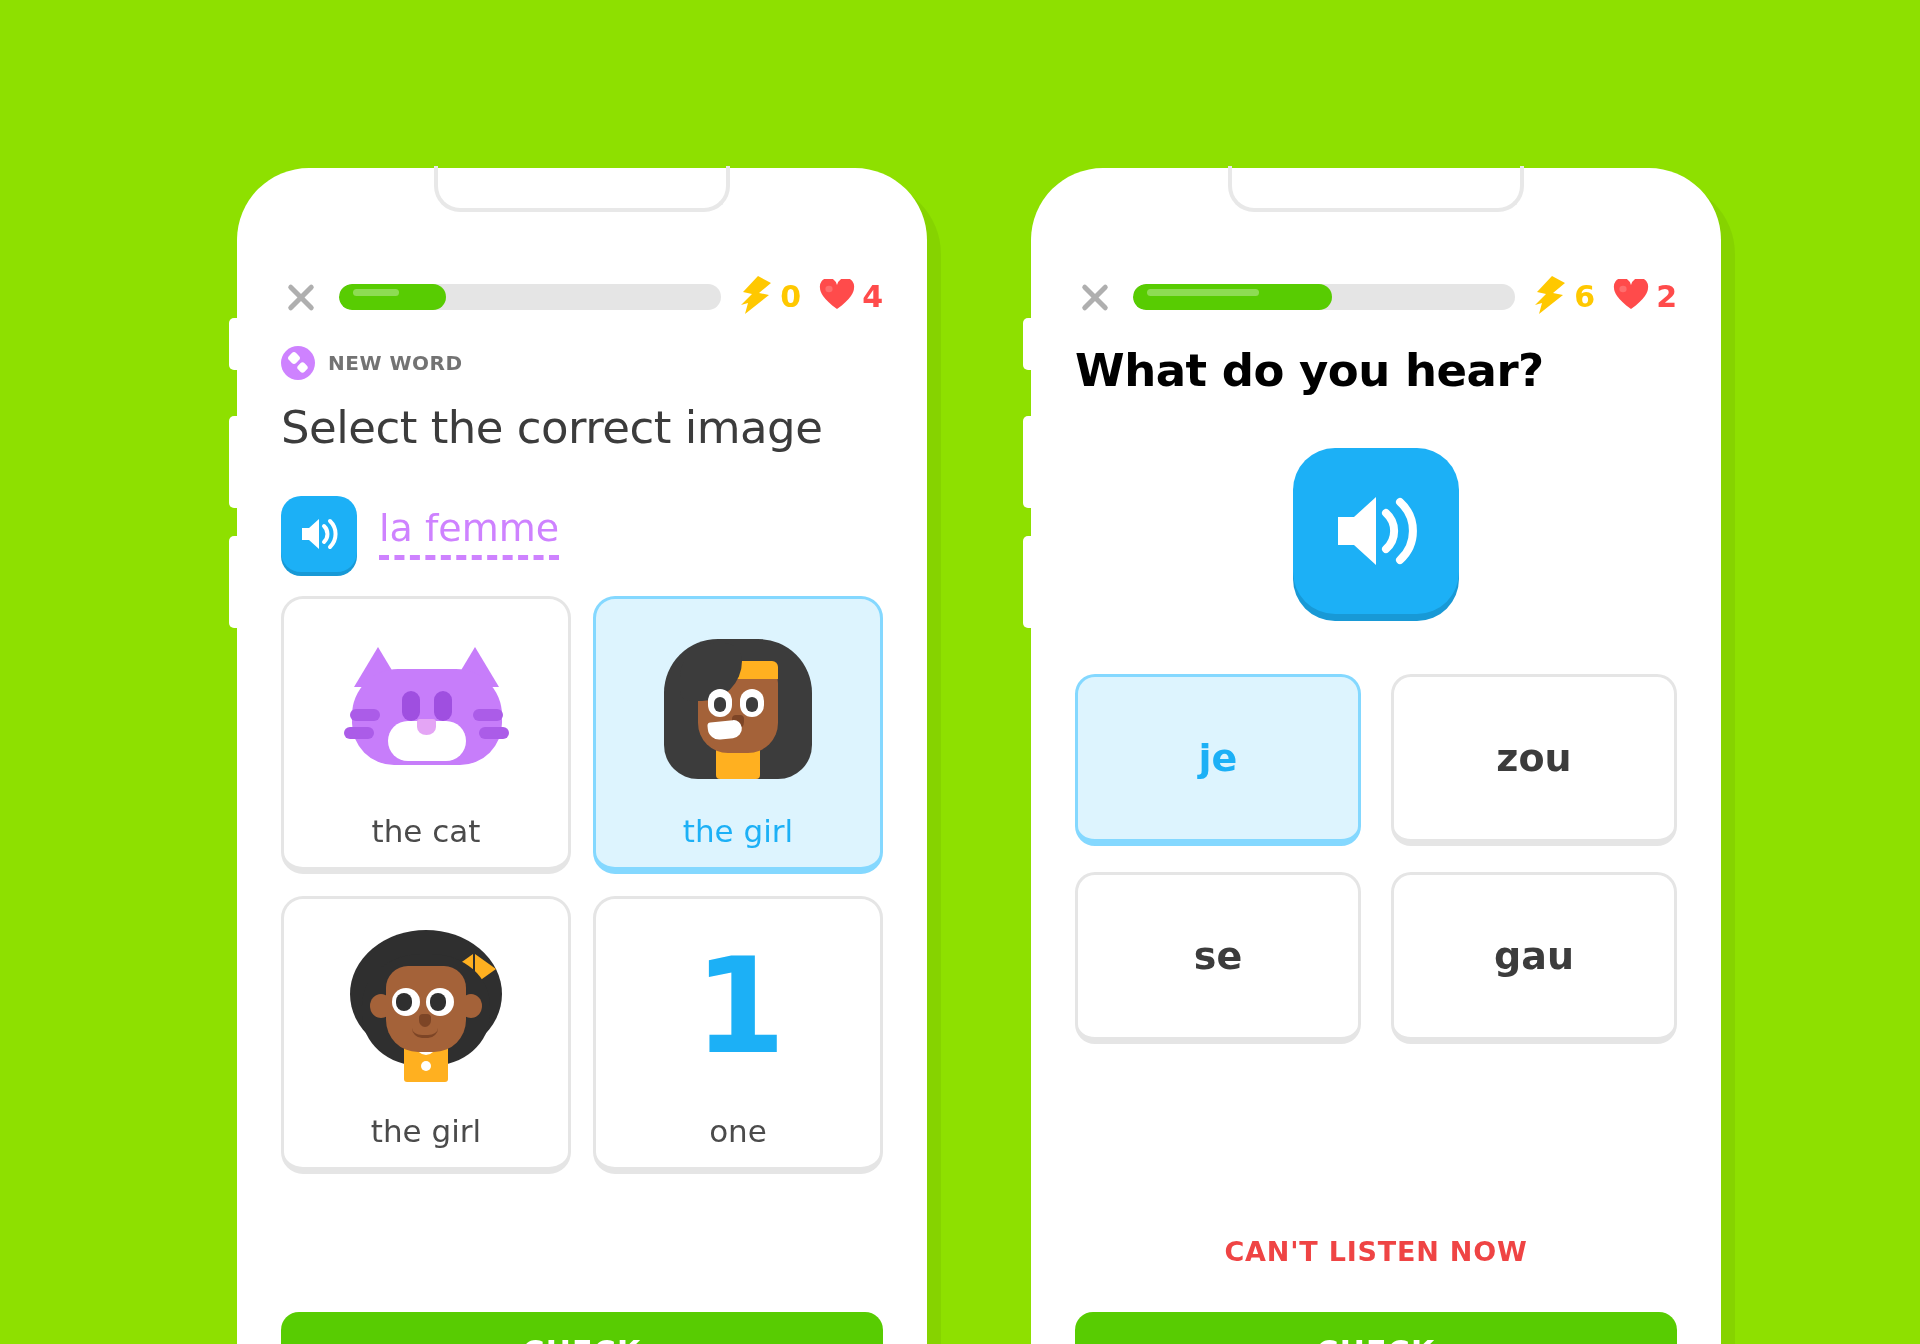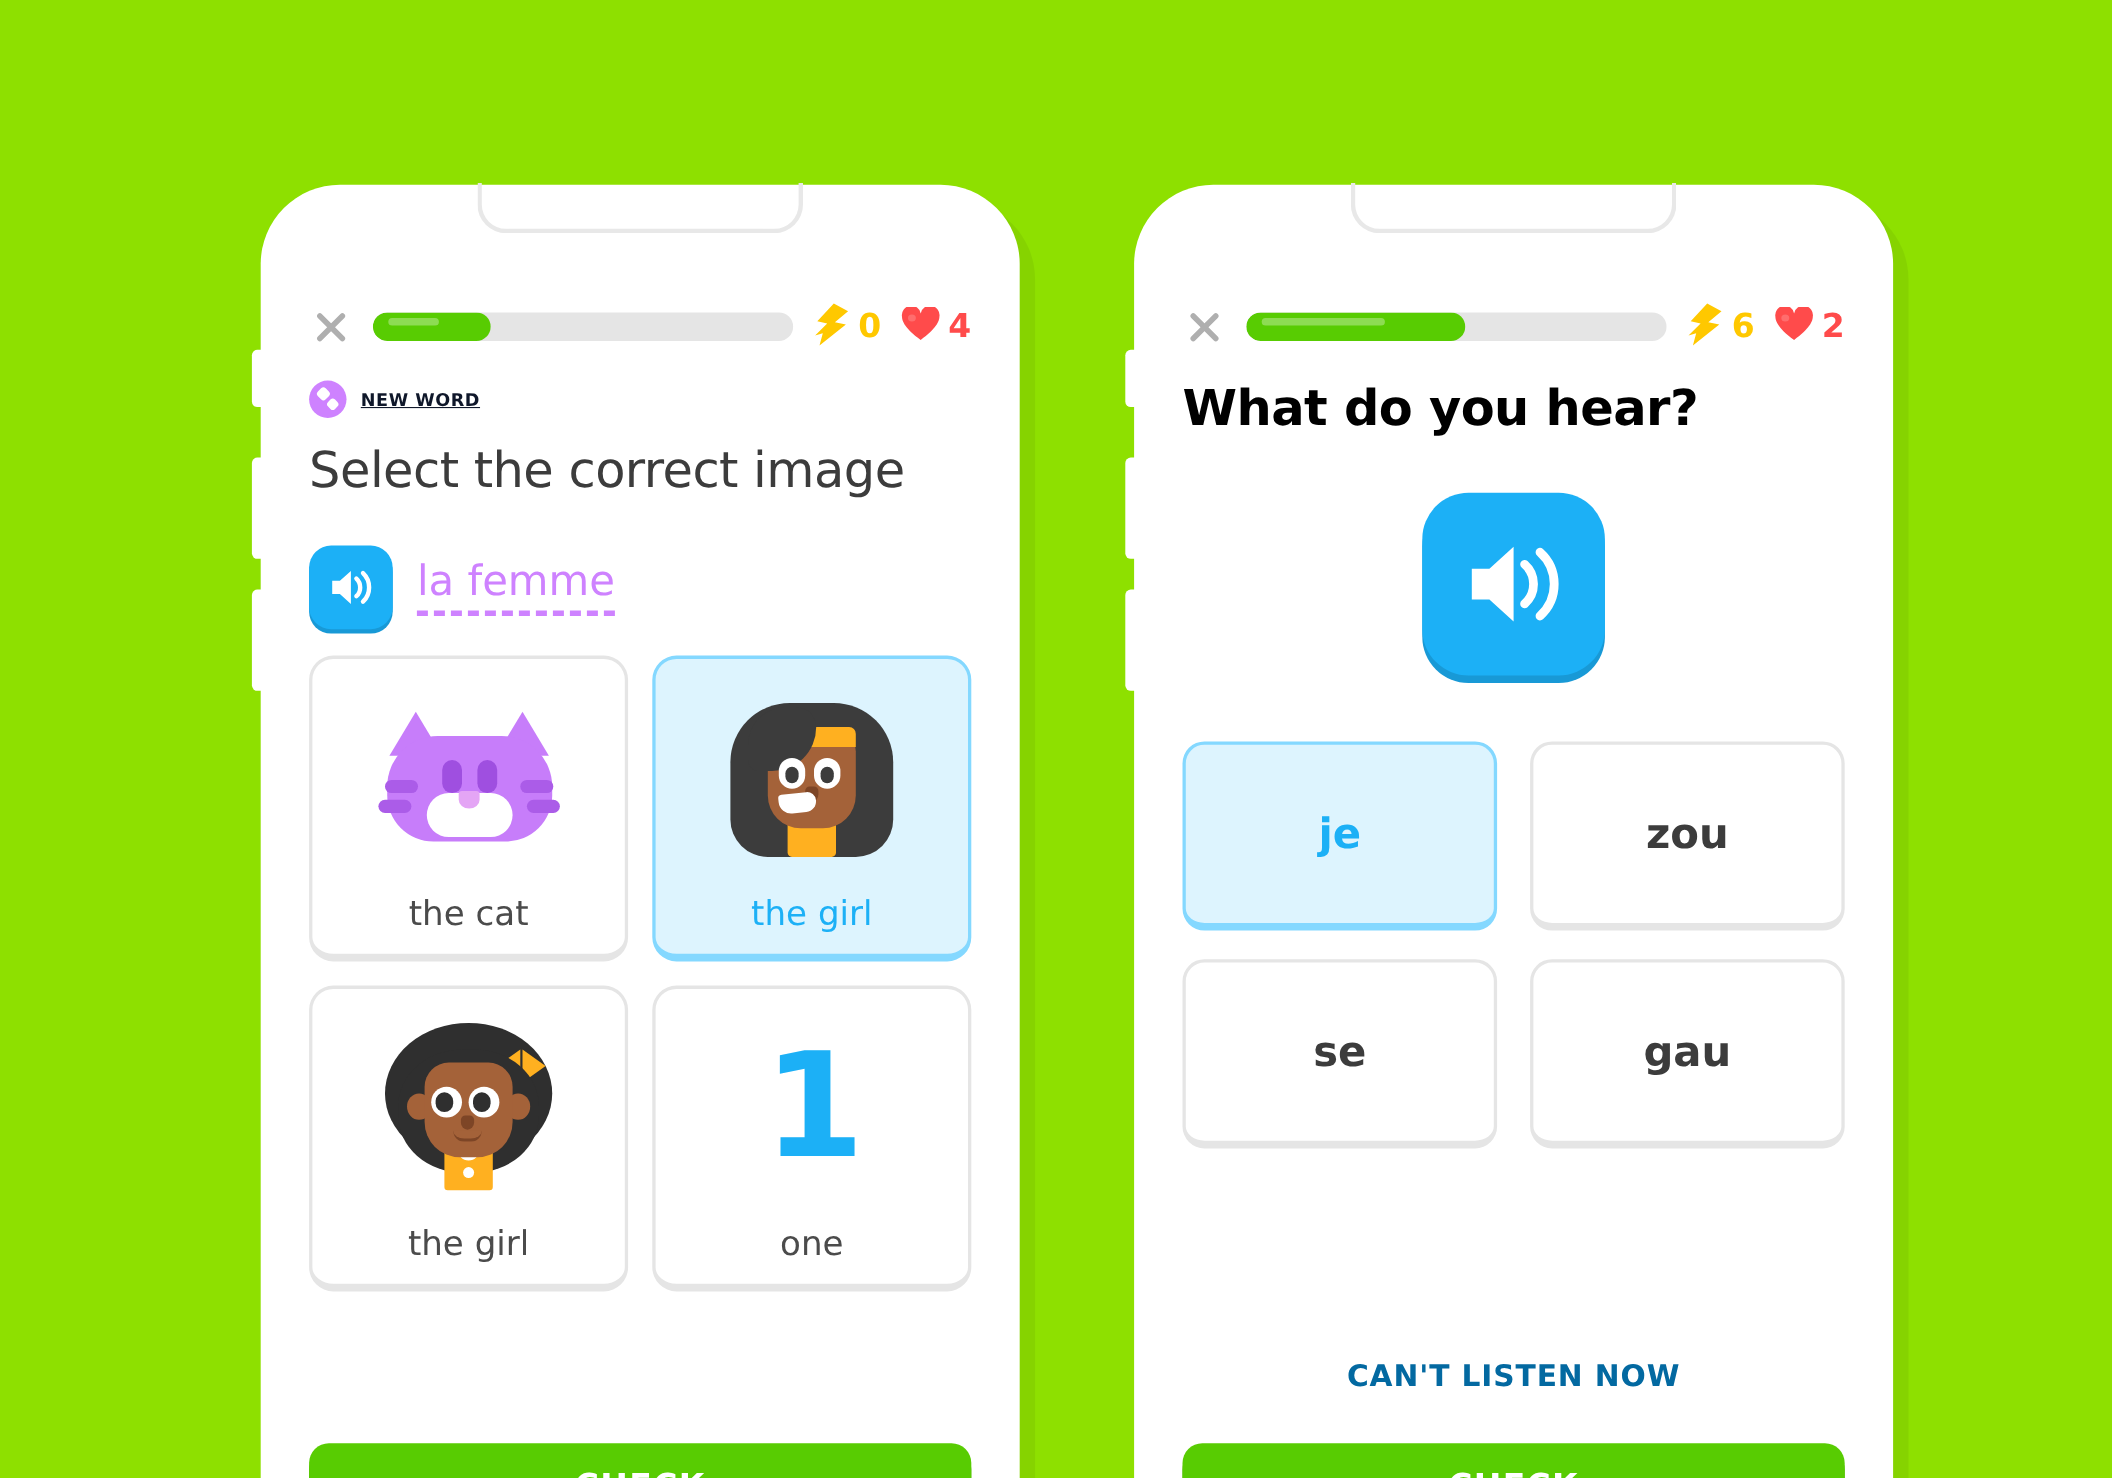--- a/index.html
+++ b/index.html
@@ -147,25 +147,24 @@
   .badge-dot::after {
     content: "";
     position: absolute;
     left: 17px; top: 17px;
     width: 9px; height: 9px;
     background: #fff;
     border-radius: 3px;
     transform: rotate(45deg);
   }
   .badge-label {
-    color: #0f172a;
+    color: #737373;
     font-weight: 700;
-    font-size: 16px;
+    font-size: 20px;
     letter-spacing: 0.5px;
-    text-decoration: underline;
   }
 
   .prompt-title {
     position: absolute;
     top: 205px; left: 22px; right: 22px;
     font-size: 45px;
     font-weight: 400;
     color: #3c3c3c;
     letter-spacing: -0.5px;
   }
@@ -501,21 +500,21 @@
     border-color: #84d8ff;
     color: #1cb0f6;
   }
 
   .cant-listen {
     position: absolute;
     top: 1040px; left: 22px; right: 22px;
     text-align: center;
     font-size: 27px;
     font-weight: 700;
-    color: #0369a1;
+    color: #ef4444;
     letter-spacing: 0.8px;
     cursor: pointer;
   }
 
   
   .check-btn {
     position: absolute;
     left: 22px; right: 22px;
     bottom: 38px;
     height: 78px;

